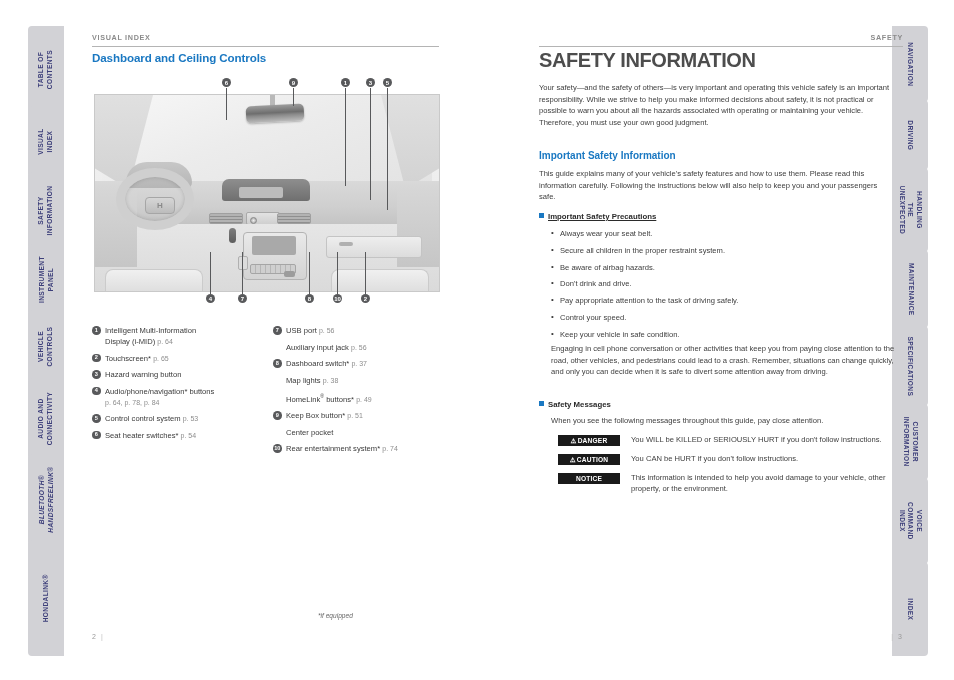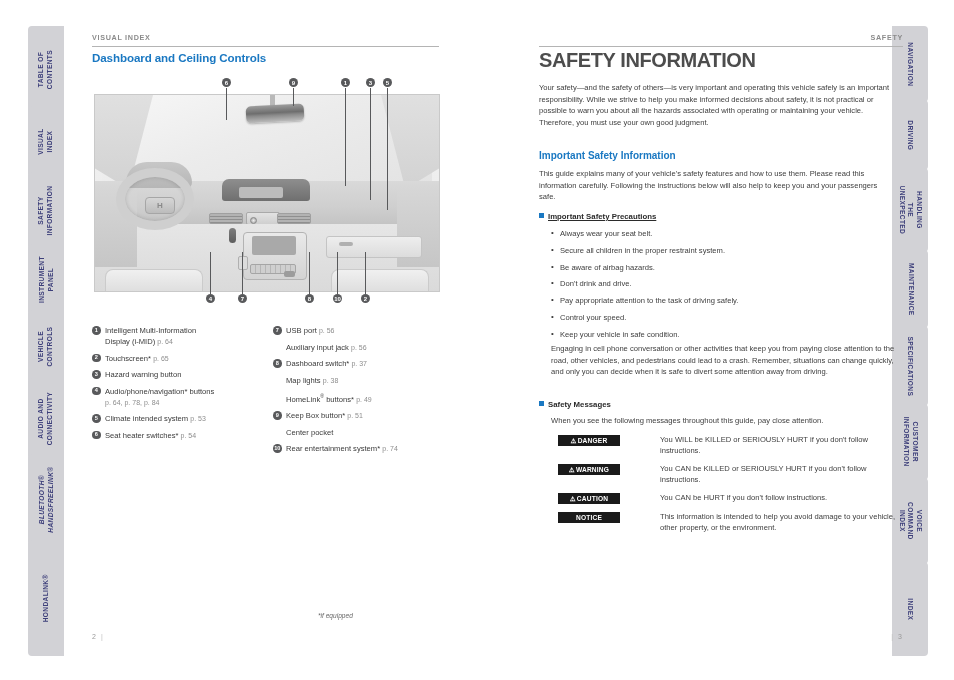--- a/index.html
+++ b/index.html
@@ -303,21 +303,21 @@
   .badge {
     flex: 0 0 62px; height: 11px;
     background: #1a1a1a; color: #ffffff;
     font-size: 6.6px; font-weight: bold;
     display: flex; align-items: center; justify-content: center;
     letter-spacing: 0.2px; margin-top: 1px;
   }
   .badge .tri { font-size: 6.5px; margin-right: 1px; }
   .msg-text {
     flex: 1; padding-left: 11px;
-    font-size: 7.6px; line-height: 11px; color: #3d3d3d; margin-left: 29px;
+    font-size: 7.6px; line-height: 11px; color: #3d3d3d;
   }
 </style>
 </head>
 <body>
 
 <div id="page">
 
   <div class="tab-rail left" id="left-rail">
       <div class="tab left" style="top: 26px; height: 88px;">
         <span class="tab-label">TABLE OF
@@ -441,21 +441,21 @@
         <div class="co-line" style="left: 259px; top: 252px; height: 42px;"></div>
         <div class="co" style="left: 283px; top: 294px;">2</div>
         <div class="co-line" style="left: 287px; top: 252px; height: 42px;"></div>
       </div>
 
     <div class="legend c1" id="legend1">
         <div class="lrow"><span class="lnum">1</span><span>Intelligent Multi-Information</span><br><span>Display (i-MID)</span> <span class="pref">p. 64</span></div>
         <div class="lrow"><span class="lnum">2</span><span>Touchscreen*</span> <span class="pref">p. 65</span></div>
         <div class="lrow"><span class="lnum">3</span><span>Hazard warning button</span></div>
         <div class="lrow"><span class="lnum">4</span><span>Audio/phone/navigation* buttons</span><br><span class="pref">p. 64, p. 78, p. 84</span></div>
-        <div class="lrow"><span class="lnum">5</span><span>Climate intended system</span> <span class="pref">p. 53</span></div>
+        <div class="lrow"><span class="lnum">5</span><span>Control control system</span> <span class="pref">p. 53</span></div>
         <div class="lrow"><span class="lnum">6</span><span>Seat heater switches*</span> <span class="pref">p. 54</span></div>
       </div>
     <div class="legend c2" id="legend2">
         <div class="lrow"><span class="lnum">7</span><span>USB port</span> <span class="pref">p. 56</span></div>
         <div class="lsub"><span>Auxiliary input jack</span> <span class="pref">p. 56</span></div>
         <div class="lrow"><span class="lnum">8</span><span>Dashboard switch*</span> <span class="pref">p. 37</span></div>
         <div class="lsub"><span>Map lights</span> <span class="pref">p. 38</span></div>
         <div class="lsub"><span>HomeLink<span class="sup">®</span> buttons*</span> <span class="pref">p. 49</span></div>
         <div class="lrow"><span class="lnum">9</span><span>Keep Box button*</span> <span class="pref">p. 51</span></div>
         <div class="lsub"><span>Center pocket</span></div>
@@ -498,27 +498,20 @@
 
     <div class="msg-intro" style="top:415px;">When you see the following messages throughout this guide, pay close attention.</div>
 
     <div class="msg-table" style="top:434px;" id="msgtable">
         <div class="msg-row">
           <div class="badge">
             <span class="tri">⚠</span>
             <span>DANGER</span>
           </div>
           <div class="msg-text">You WILL be KILLED or SERIOUSLY HURT if you don't follow instructions.</div>
-        </div>
-        <div class="msg-row">
-          <div class="badge">
-            <span class="tri">⚠</span>
-            <span>WARNING</span>
-          </div>
-          <div class="msg-text">You CAN be KILLED or SERIOUSLY HURT if you don't follow instructions.</div>
         </div>
         <div class="msg-row">
           <div class="badge">
             <span class="tri">⚠</span>
             <span>CAUTION</span>
           </div>
           <div class="msg-text">You CAN be HURT if you don't follow instructions.</div>
         </div>
         <div class="msg-row">
           <div class="badge">

